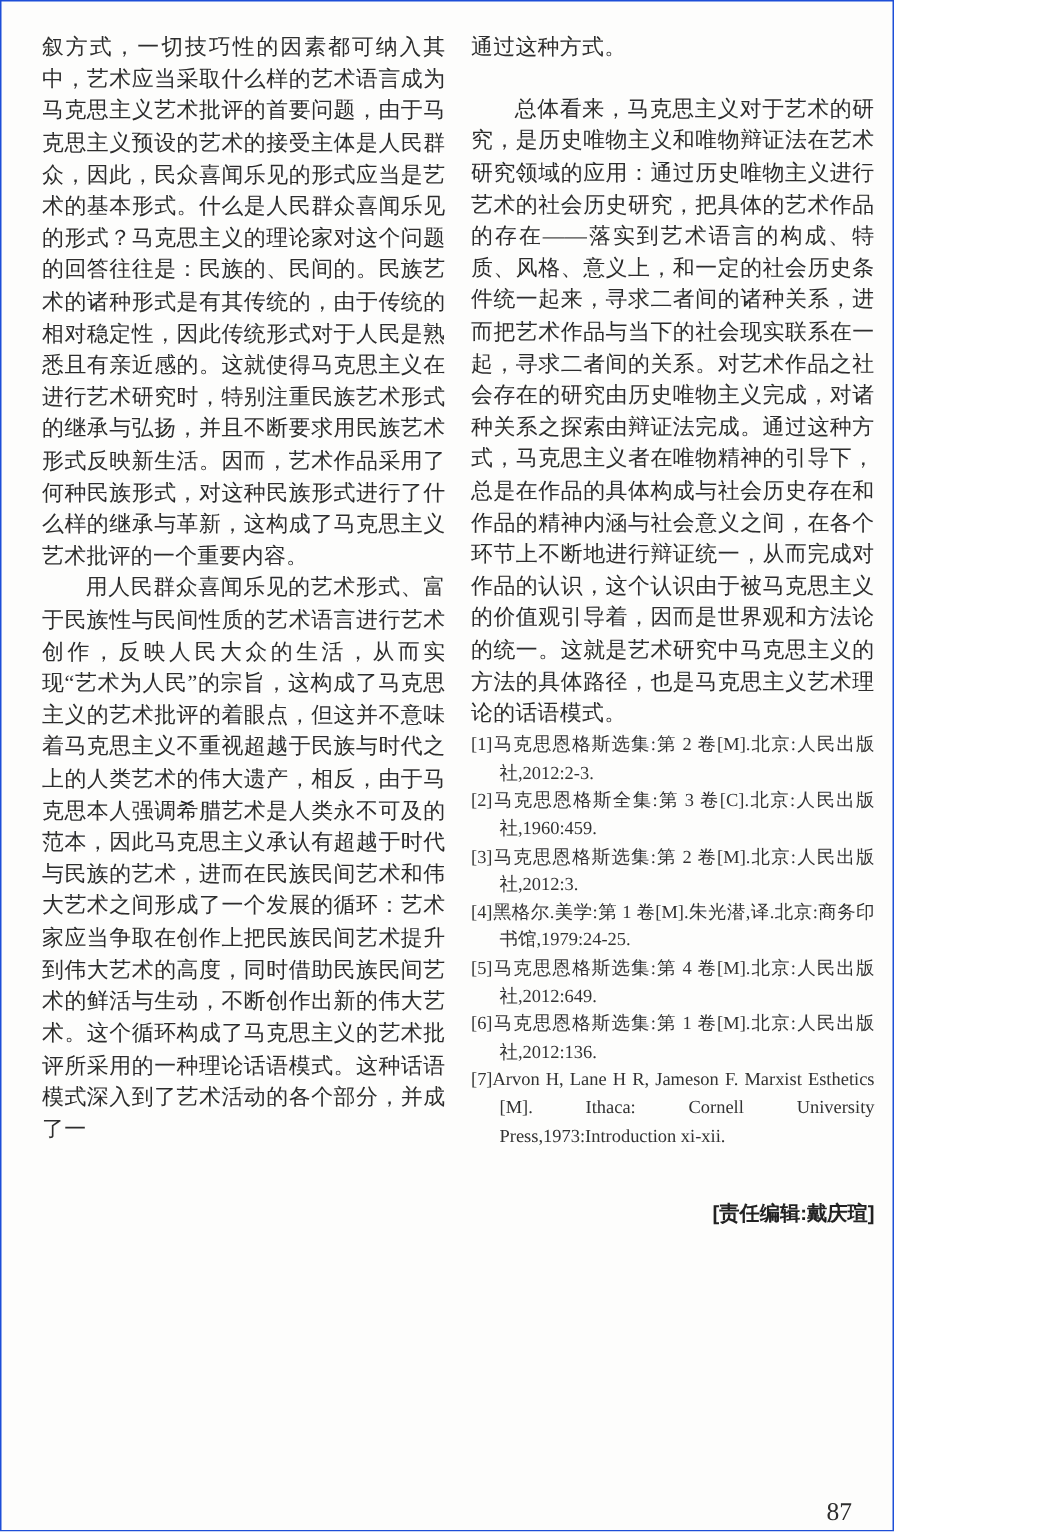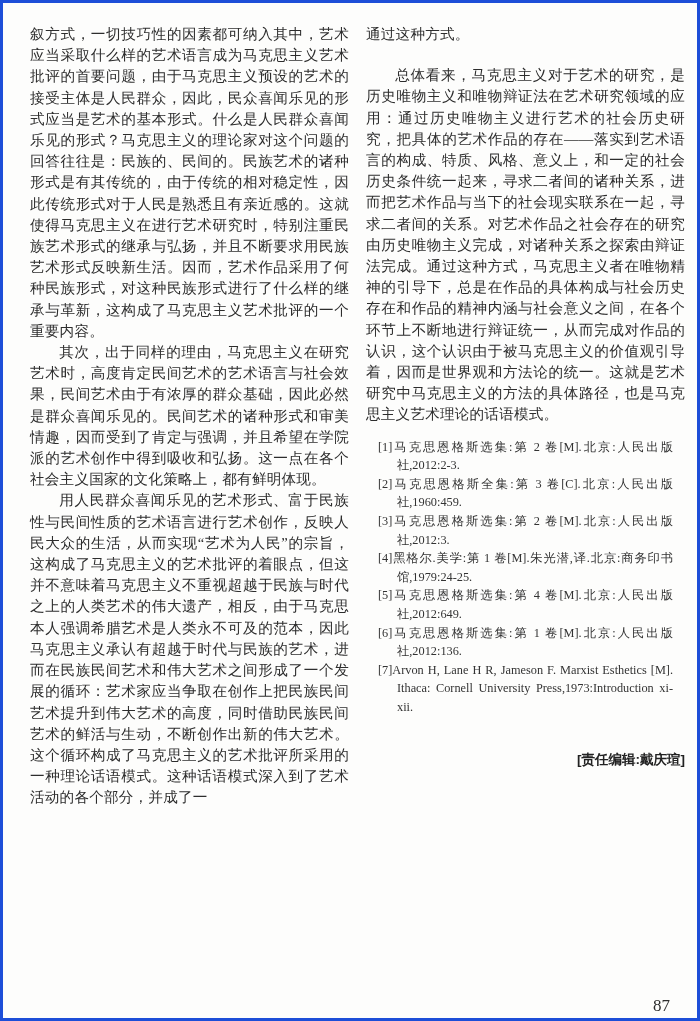--- a/index.html
+++ b/index.html
@@ -1,22 +1,22 @@
 <!DOCTYPE html>
 <html><head>
 <meta charset="utf-8">
 <style>
   html, body { margin: 0; padding: 0; background: #ffffff; }
   .page {
     position: relative;
-    width: 700px;
+    width: 596px;
     height: 1021px;
     box-sizing: border-box;
     background: #fdfdfc;
-    border: 3px solid #1d4ed8;
+    border: 1px solid #1d4ed8;
     color: #2d2d2d;
     font-family: "Liberation Serif", "DejaVu Serif", serif;
     overflow: hidden;
   }
   .columns {
     display: flex;
     gap: 17px;
     padding: 21px 12px 0 27px;
   }
   .col { flex: 1 1 0; min-width: 0; }
@@ -32,21 +32,21 @@
   .no-indent { text-indent: 0; }
   .section-gap { margin-top: 20px; }
   .ref-header {
     margin: 23px 0 9px 0;
     text-align: center;
     font-family: "Liberation Sans", "DejaVu Sans", sans-serif;
     font-weight: bold;
     font-size: 13.5px;
     color: #222222;
   }
-  .ref-list { margin: 12px; }
+  .ref-list { margin: 0; }
   .ref-item {
     margin: 0;
     font-size: 12.3px;
     line-height: 18.6px;
     text-align: justify;
     text-justify: inter-ideograph;
     padding-left: 19px;
     text-indent: -19px;
     color: #333333;
   }
@@ -67,21 +67,20 @@
   }
 </style>
 </head>
 <body>
 
 <div class="page">
   <div class="columns">
 
     <div class="col">
       <p class="body-text no-indent">叙方式，一切技巧性的因素都可纳入其中，艺术应当采取什么样的艺术语言成为马克思主义艺术批评的首要问题，由于马克思主义预设的艺术的接受主体是人民群众，因此，民众喜闻乐见的形式应当是艺术的基本形式。什么是人民群众喜闻乐见的形式？马克思主义的理论家对这个问题的回答往往是：民族的、民间的。民族艺术的诸种形式是有其传统的，由于传统的相对稳定性，因此传统形式对于人民是熟悉且有亲近感的。这就使得马克思主义在进行艺术研究时，特别注重民族艺术形式的继承与弘扬，并且不断要求用民族艺术形式反映新生活。因而，艺术作品采用了何种民族形式，对这种民族形式进行了什么样的继承与革新，这构成了马克思主义艺术批评的一个重要内容。</p>
-      <p class="body-text indent">其次，出于同样的理由，马克思主义在研究艺术时，高度肯定民间艺术的艺术语言与社会效果，民间艺术由于有浓厚的群众基础，因此必然是群众喜闻乐见的。民间艺术的诸种形式和审美情趣，因而受到了肯定与强调，并且希望在学院派的艺术创作中得到吸收和弘扬。这一点在各个社会主义国家的文化策略上，都有鲜明体现。</p>
       <p class="body-text indent">用人民群众喜闻乐见的艺术形式、富于民族性与民间性质的艺术语言进行艺术创作，反映人民大众的生活，从而实现“艺术为人民”的宗旨，这构成了马克思主义的艺术批评的着眼点，但这并不意味着马克思主义不重视超越于民族与时代之上的人类艺术的伟大遗产，相反，由于马克思本人强调希腊艺术是人类永不可及的范本，因此马克思主义承认有超越于时代与民族的艺术，进而在民族民间艺术和伟大艺术之间形成了一个发展的循环：艺术家应当争取在创作上把民族民间艺术提升到伟大艺术的高度，同时借助民族民间艺术的鲜活与生动，不断创作出新的伟大艺术。这个循环构成了马克思主义的艺术批评所采用的一种理论话语模式。这种话语模式深入到了艺术活动的各个部分，并成了一</p>
     </div>
 
     <div class="col">
       <p class="body-text no-indent">通过这种方式。</p>
       <p class="body-text indent section-gap">总体看来，马克思主义对于艺术的研究，是历史唯物主义和唯物辩证法在艺术研究领域的应用：通过历史唯物主义进行艺术的社会历史研究，把具体的艺术作品的存在——落实到艺术语言的构成、特质、风格、意义上，和一定的社会历史条件统一起来，寻求二者间的诸种关系，进而把艺术作品与当下的社会现实联系在一起，寻求二者间的关系。对艺术作品之社会存在的研究由历史唯物主义完成，对诸种关系之探索由辩证法完成。通过这种方式，马克思主义者在唯物精神的引导下，总是在作品的具体构成与社会历史存在和作品的精神内涵与社会意义之间，在各个环节上不断地进行辩证统一，从而完成对作品的认识，这个认识由于被马克思主义的价值观引导着，因而是世界观和方法论的统一。这就是艺术研究中马克思主义的方法的具体路径，也是马克思主义艺术理论的话语模式。</p>
 
 
       <div class="ref-list">
         <p class="ref-item">[1]马克思恩格斯选集:第 2 卷[M].北京:人民出版社,2012:2-3.</p>

